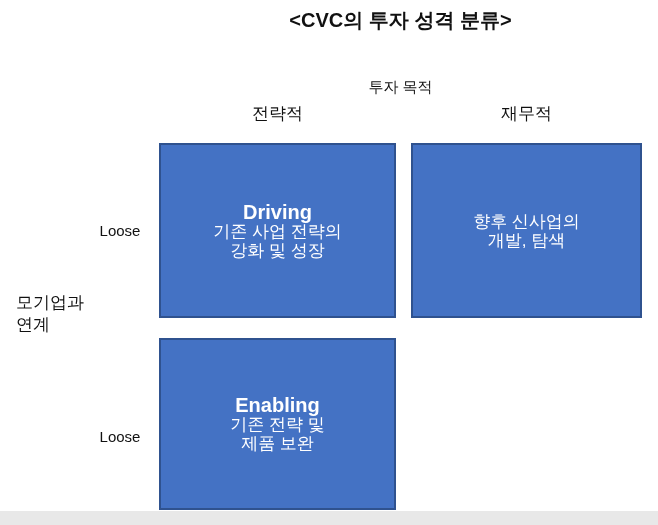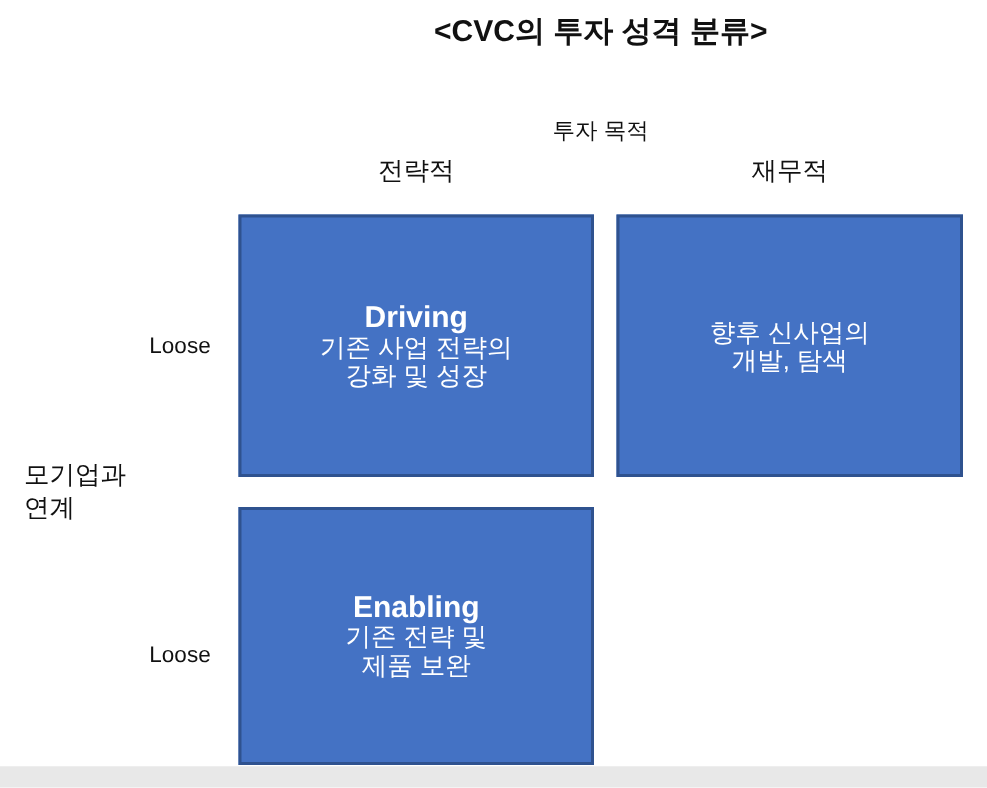--- a/index.html
+++ b/index.html
@@ -44,21 +44,21 @@
     position: absolute;
     top: 102px;
     text-align: center;
     font-size: 17px;
   }
   .col-label.left  { left: 159px; width: 237px; }
   .col-label.right { left: 411px; width: 231px; }
   .y-axis-label {
     position: absolute;
     left: 16px;
-    top: 306px;
+    top: 292px;
     font-size: 17px;
     line-height: 22px;
     white-space: pre-line;
     text-align: left;
   }
   .row-label {
     position: absolute;
     left: 88px;
     width: 64px;
     text-align: center;

